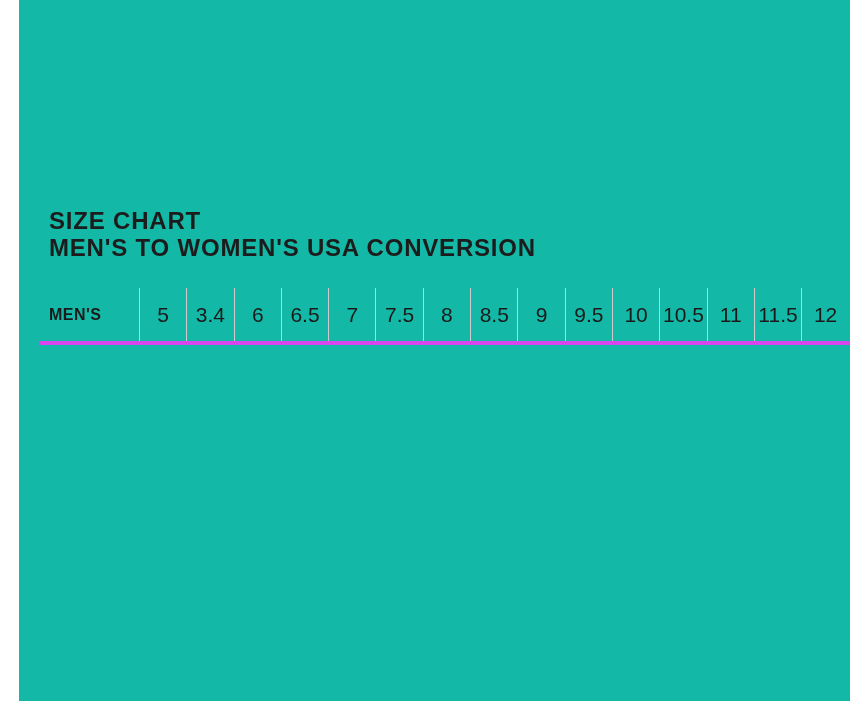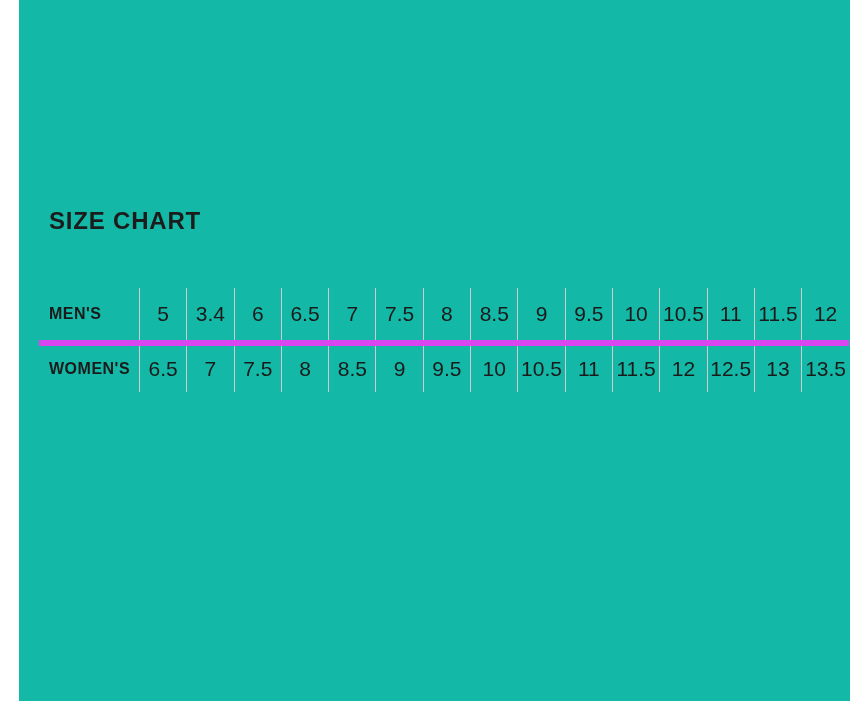--- a/index.html
+++ b/index.html
@@ -36,21 +36,21 @@
     top: 288px;
     width: 810px;
     border-collapse: collapse;
     table-layout: fixed;
     color: #1a1a1a;
   }
   tr.row-mens   { height: 55px; }
   tr.row-womens { height: 49px; }
   tr.row-mens > th,
   tr.row-mens > td {
-    border-bottom: 6px solid #d946ef;
+    border-bottom: 4px solid #d946ef;
   }
   th.row-label {
     width: 90px;
     text-align: left;
     vertical-align: middle;
     padding: 0 0 0 10px;
     font-size: 16px;
     font-weight: 700;
     letter-spacing: 0.5px;
     white-space: nowrap;
@@ -64,20 +64,21 @@
     padding: 0;
   }
 </style>
 </head>
 <body>
 
 <div class="canvas">
 
   <h1 class="title">
     <span class="title-line">SIZE CHART</span>
+    <span class="title-line">MEN'S TO WOMEN'S USA CONVERSION</span>
   </h1>
 
   <table class="conversion-table">
     <tbody>
       <tr class="row-mens">
         <th class="row-label">MEN'S</th>
         <td class="cell">5</td>
         <td class="cell">3.4</td>
         <td class="cell">6</td>
         <td class="cell">6.5</td>
@@ -86,34 +87,16 @@
         <td class="cell">8</td>
         <td class="cell">8.5</td>
         <td class="cell">9</td>
         <td class="cell">9.5</td>
         <td class="cell">10</td>
         <td class="cell">10.5</td>
         <td class="cell">11</td>
         <td class="cell">11.5</td>
         <td class="cell">12</td>
       </tr>
-      <tr class="row-womens">
-        <th class="row-label">WOMEN'S</th>
-        <td class="cell">6.5</td>
-        <td class="cell">7</td>
-        <td class="cell">7.5</td>
-        <td class="cell">8</td>
-        <td class="cell">8.5</td>
-        <td class="cell">9</td>
-        <td class="cell">9.5</td>
-        <td class="cell">10</td>
-        <td class="cell">10.5</td>
-        <td class="cell">11</td>
-        <td class="cell">11.5</td>
-        <td class="cell">12</td>
-        <td class="cell">12.5</td>
-        <td class="cell">13</td>
-        <td class="cell">13.5</td>
-      </tr>
     </tbody>
   </table>
 
 </div>
 
 </body></html>

